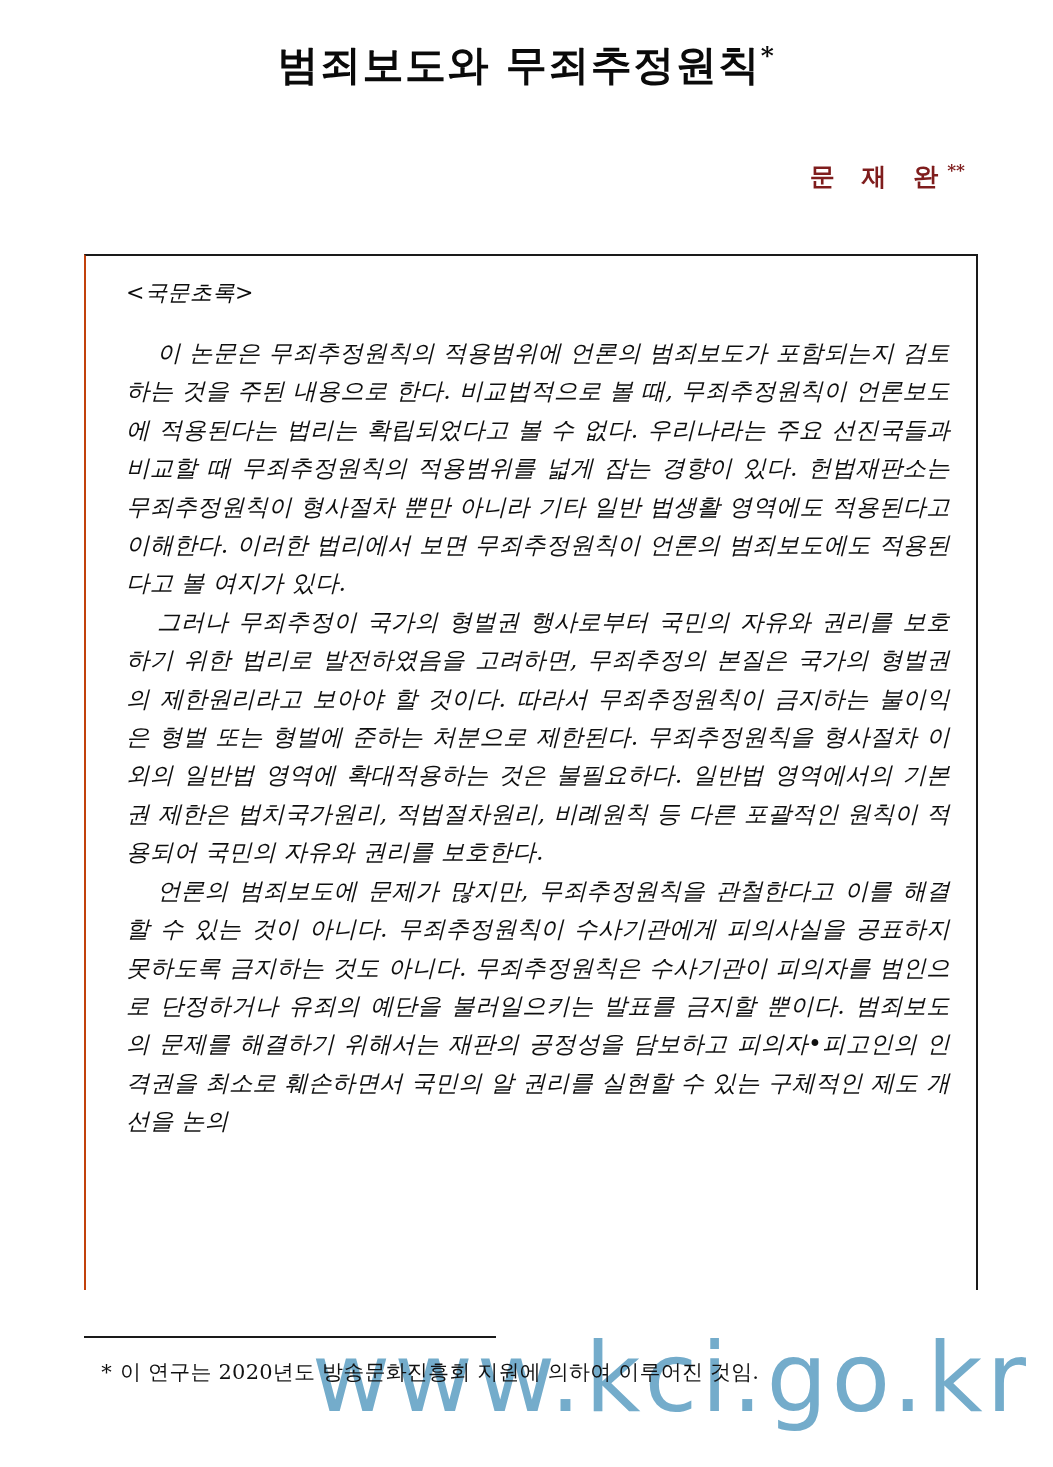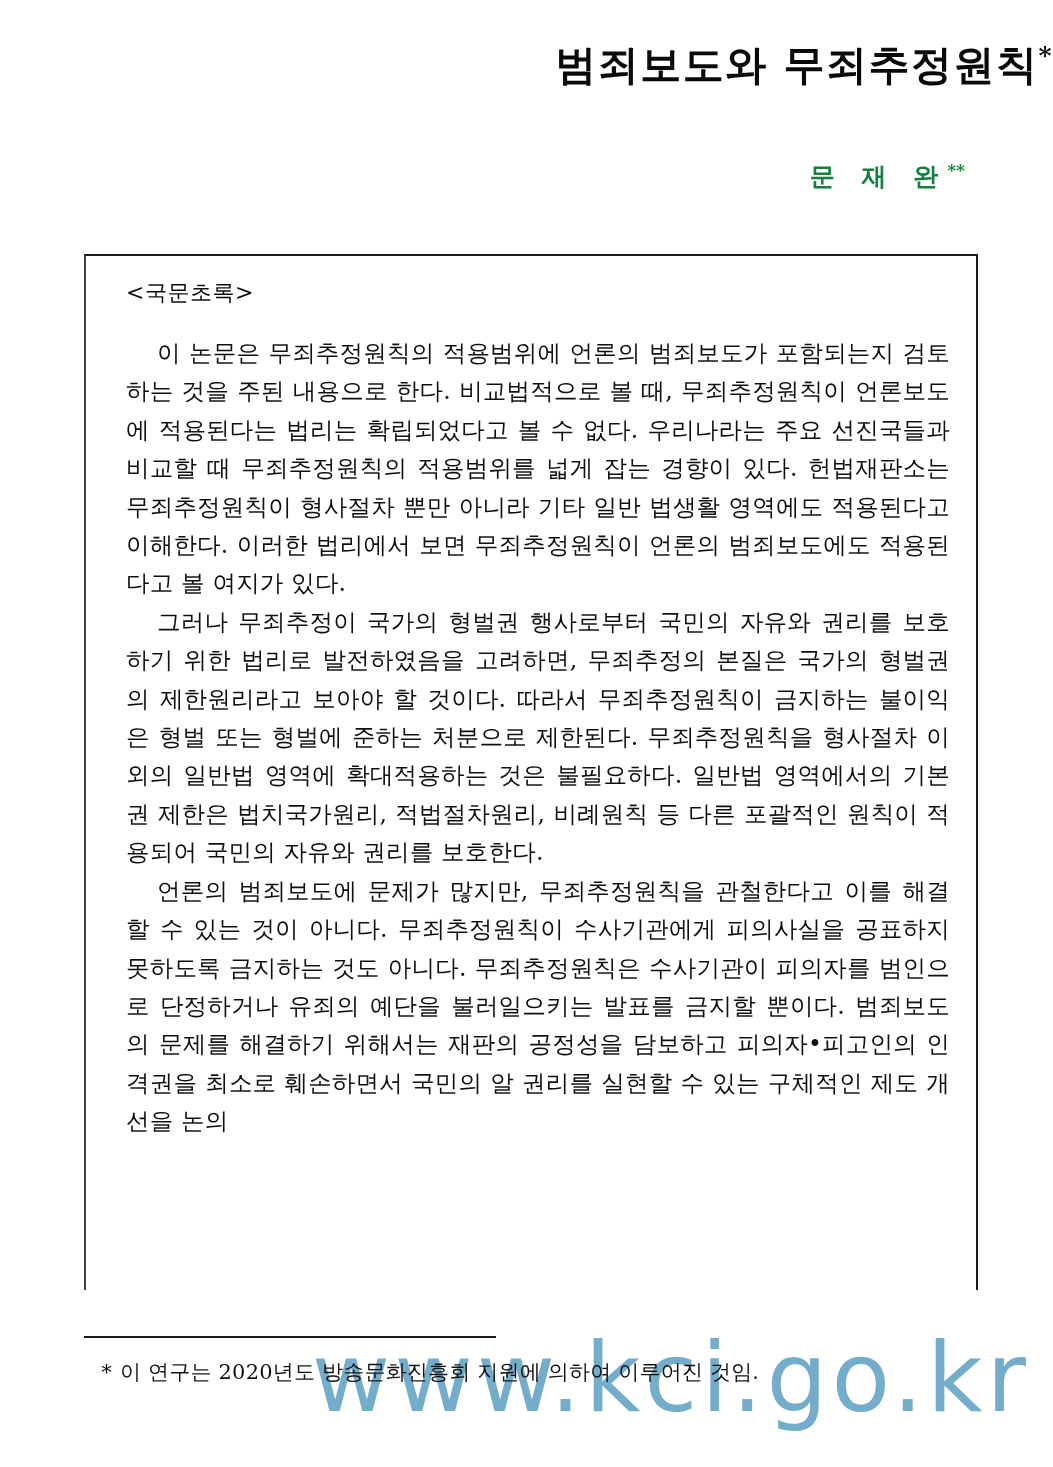--- a/index.html
+++ b/index.html
@@ -38,21 +38,21 @@
     user-select: none;
     text-align: right;
   }
 
   
   .title-block {
     position: absolute;
     left: 0;
     top: 40px;
     width: 1053px;
-    text-align: right;
+    text-align: center;
     z-index: 2;
   }
   .doc-title {
     font-family: "DejaVu Serif", "Liberation Serif", serif;
     font-size: 41px;
     font-weight: 700;
     letter-spacing: 1.5px;
     line-height: 1.25;
     margin: 0;
     color: #0a0a0a;
@@ -71,46 +71,47 @@
     right: 88px;
     top: 160px;
     z-index: 2;
     text-align: right;
   }
   .author-name {
     font-family: "DejaVu Serif", "Liberation Serif", serif;
     font-size: 25px;
     font-weight: 700;
     letter-spacing: 9px;
-    color: #15803d;
+    color: #7f1d1d;
     display: inline-block;
   }
   .author-mark {
     font-size: 17px;
     vertical-align: super;
     letter-spacing: 0;
     line-height: 0;
     font-weight: 700;
   }
 
   
   .abstract-box {
     position: absolute;
     left: 84px;
     top: 254px;
     width: 894px;
     height: 1036px;
     box-sizing: border-box;
-    border-left: 2px solid #404040;
+    border-left: 2px solid #c2410c;
     border-right: 2px solid #1a1a1a;
     border-top: 2px solid #1a1a1a;
     border-bottom: none;
     z-index: 2;
     background: transparent;
     overflow: hidden;
+    font-style: italic;
   }
   .abstract-inner {
     padding: 22px 26px 0 40px;
   }
   .abstract-heading {
     font-family: "DejaVu Serif", "Liberation Serif", serif;
     font-size: 22px;
     font-weight: 400;
     color: #0a0a0a;
     margin: 0 0 26px 0;

